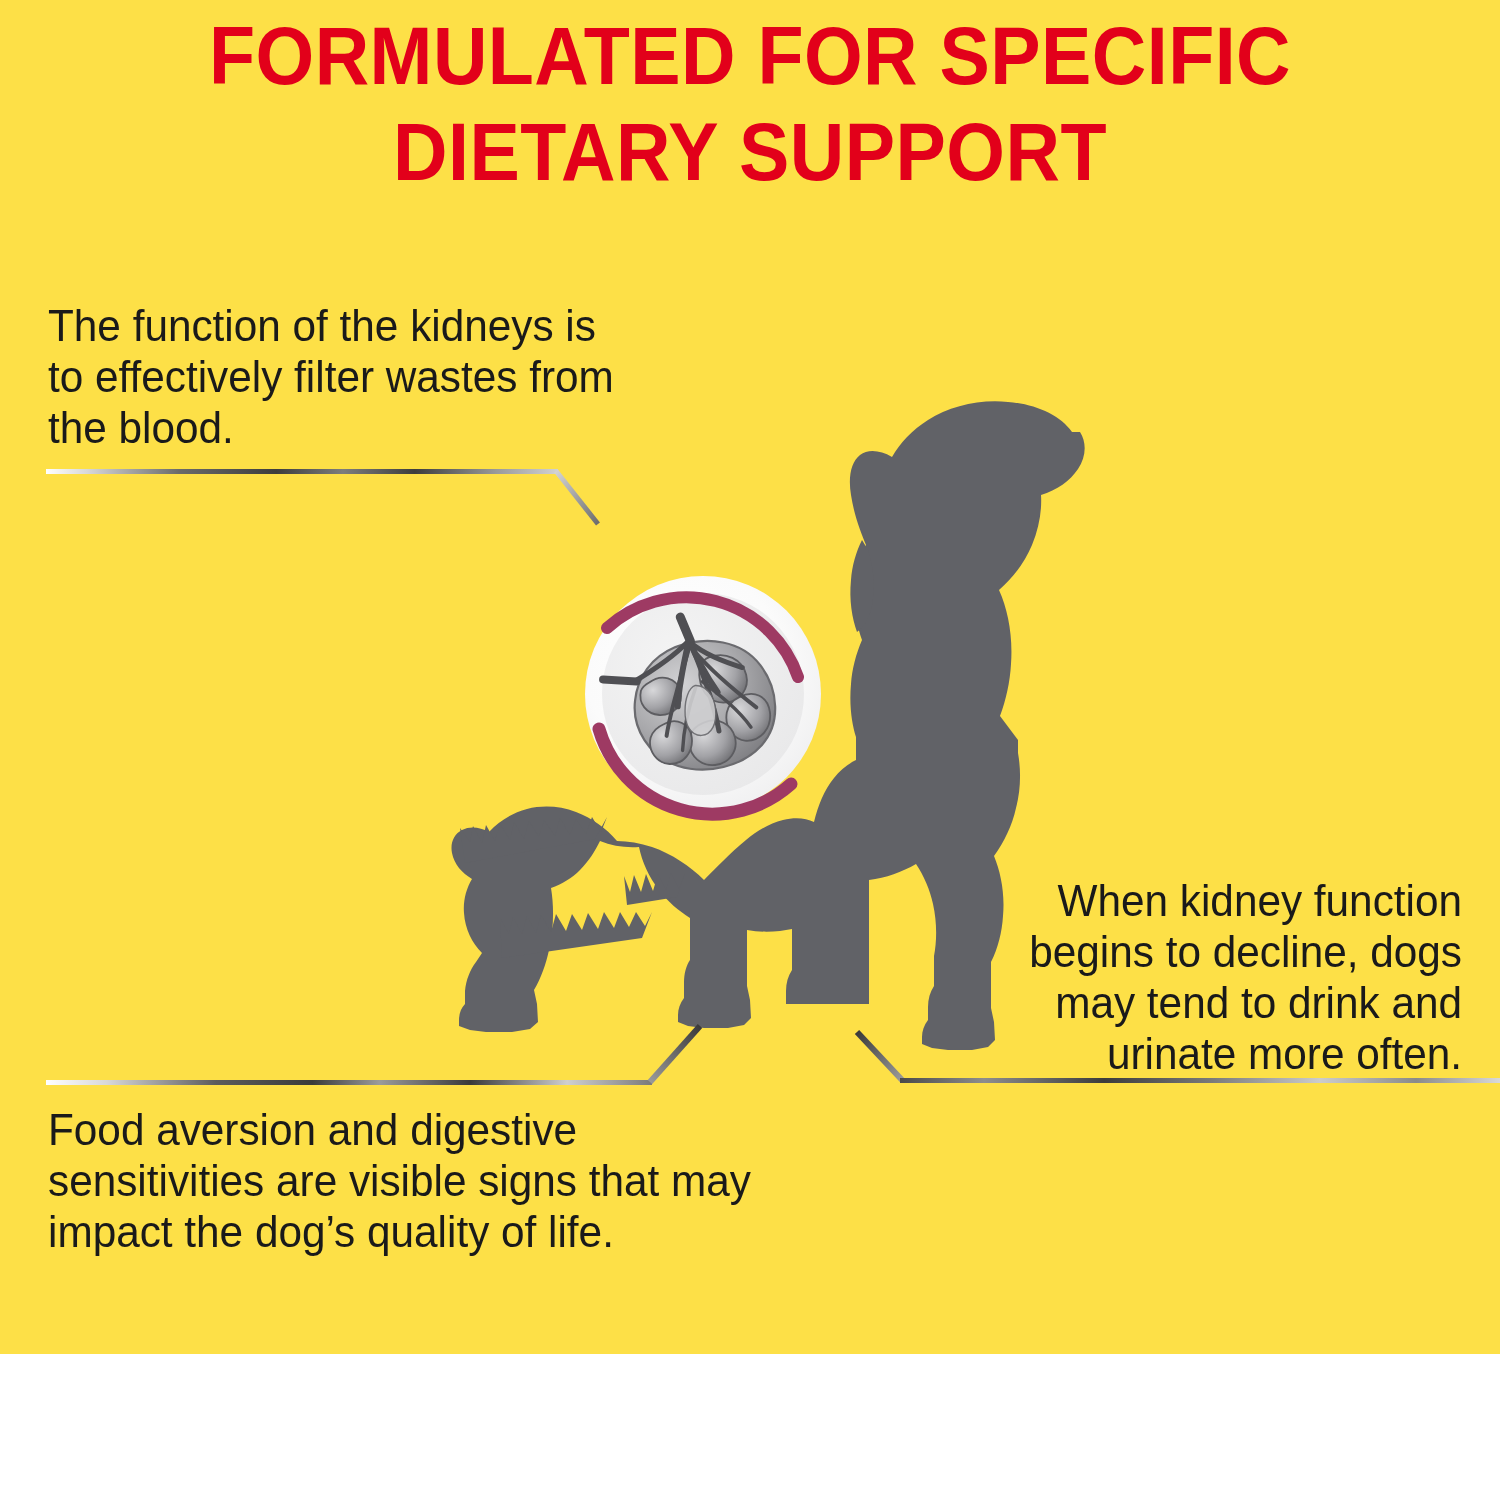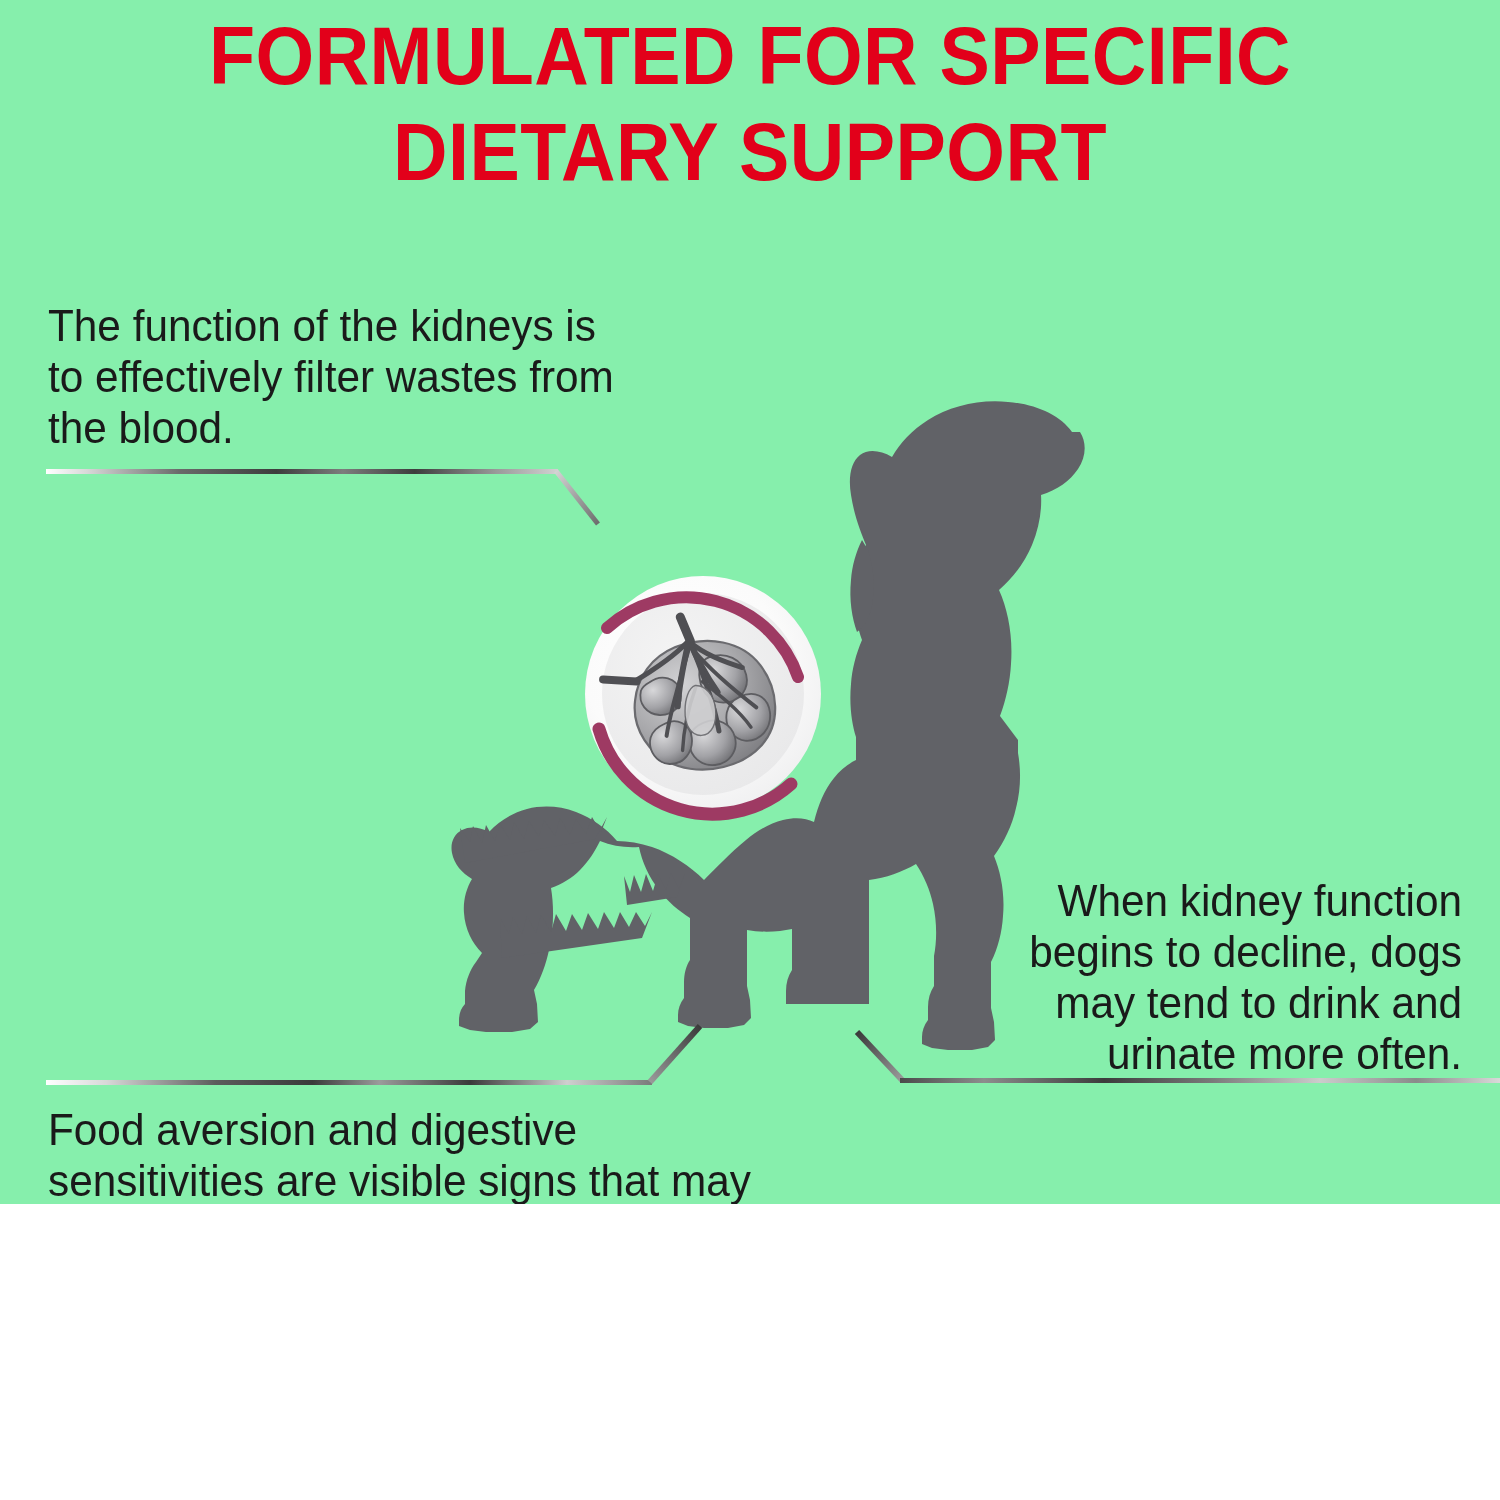--- a/index.html
+++ b/index.html
@@ -7,22 +7,22 @@
     margin: 0;
     padding: 0;
     background: #ffffff;
   }
   body {
     font-family: "Liberation Sans", "DejaVu Sans", sans-serif;
   }
   #poster {
     position: relative;
     width: 1500px;
-    height: 1204px;
-    background: #86efac;
+    height: 1354px;
+    background: #fde047;
     overflow: hidden;
   }
 
   
   .headline {
     position: absolute;
     left: 0;
     top: 8px;
     width: 1500px;
     text-align: center;

